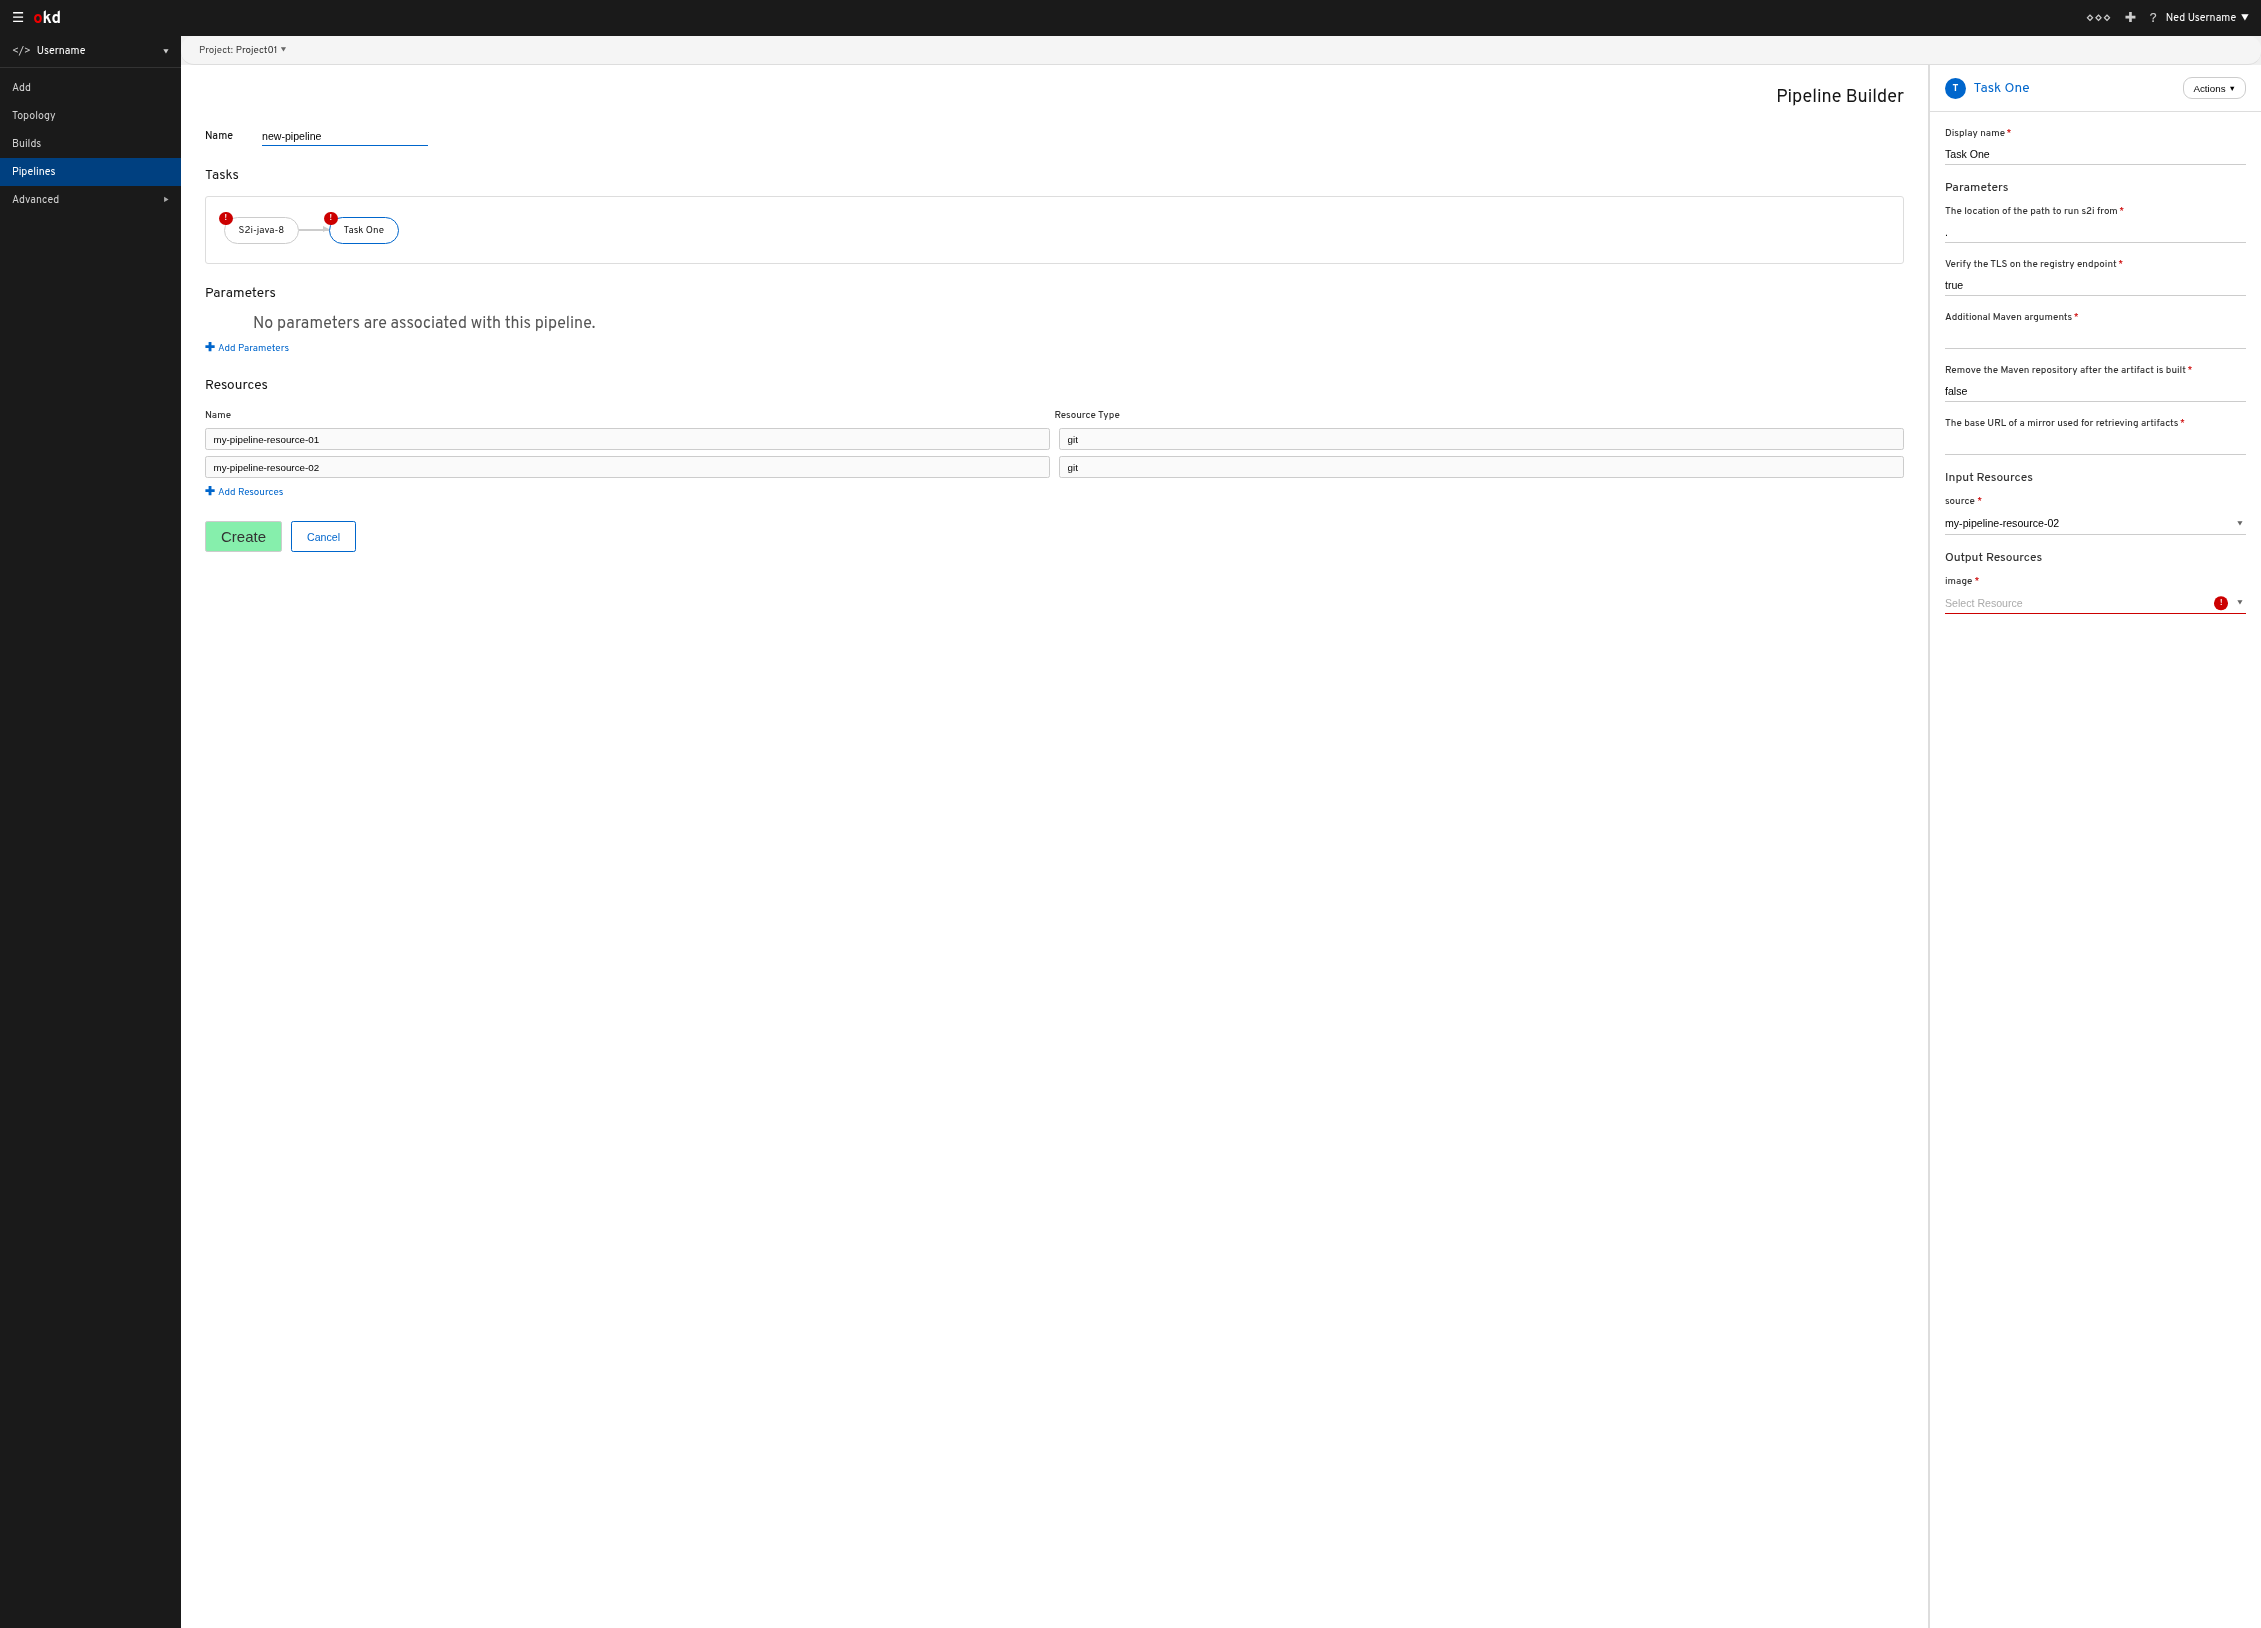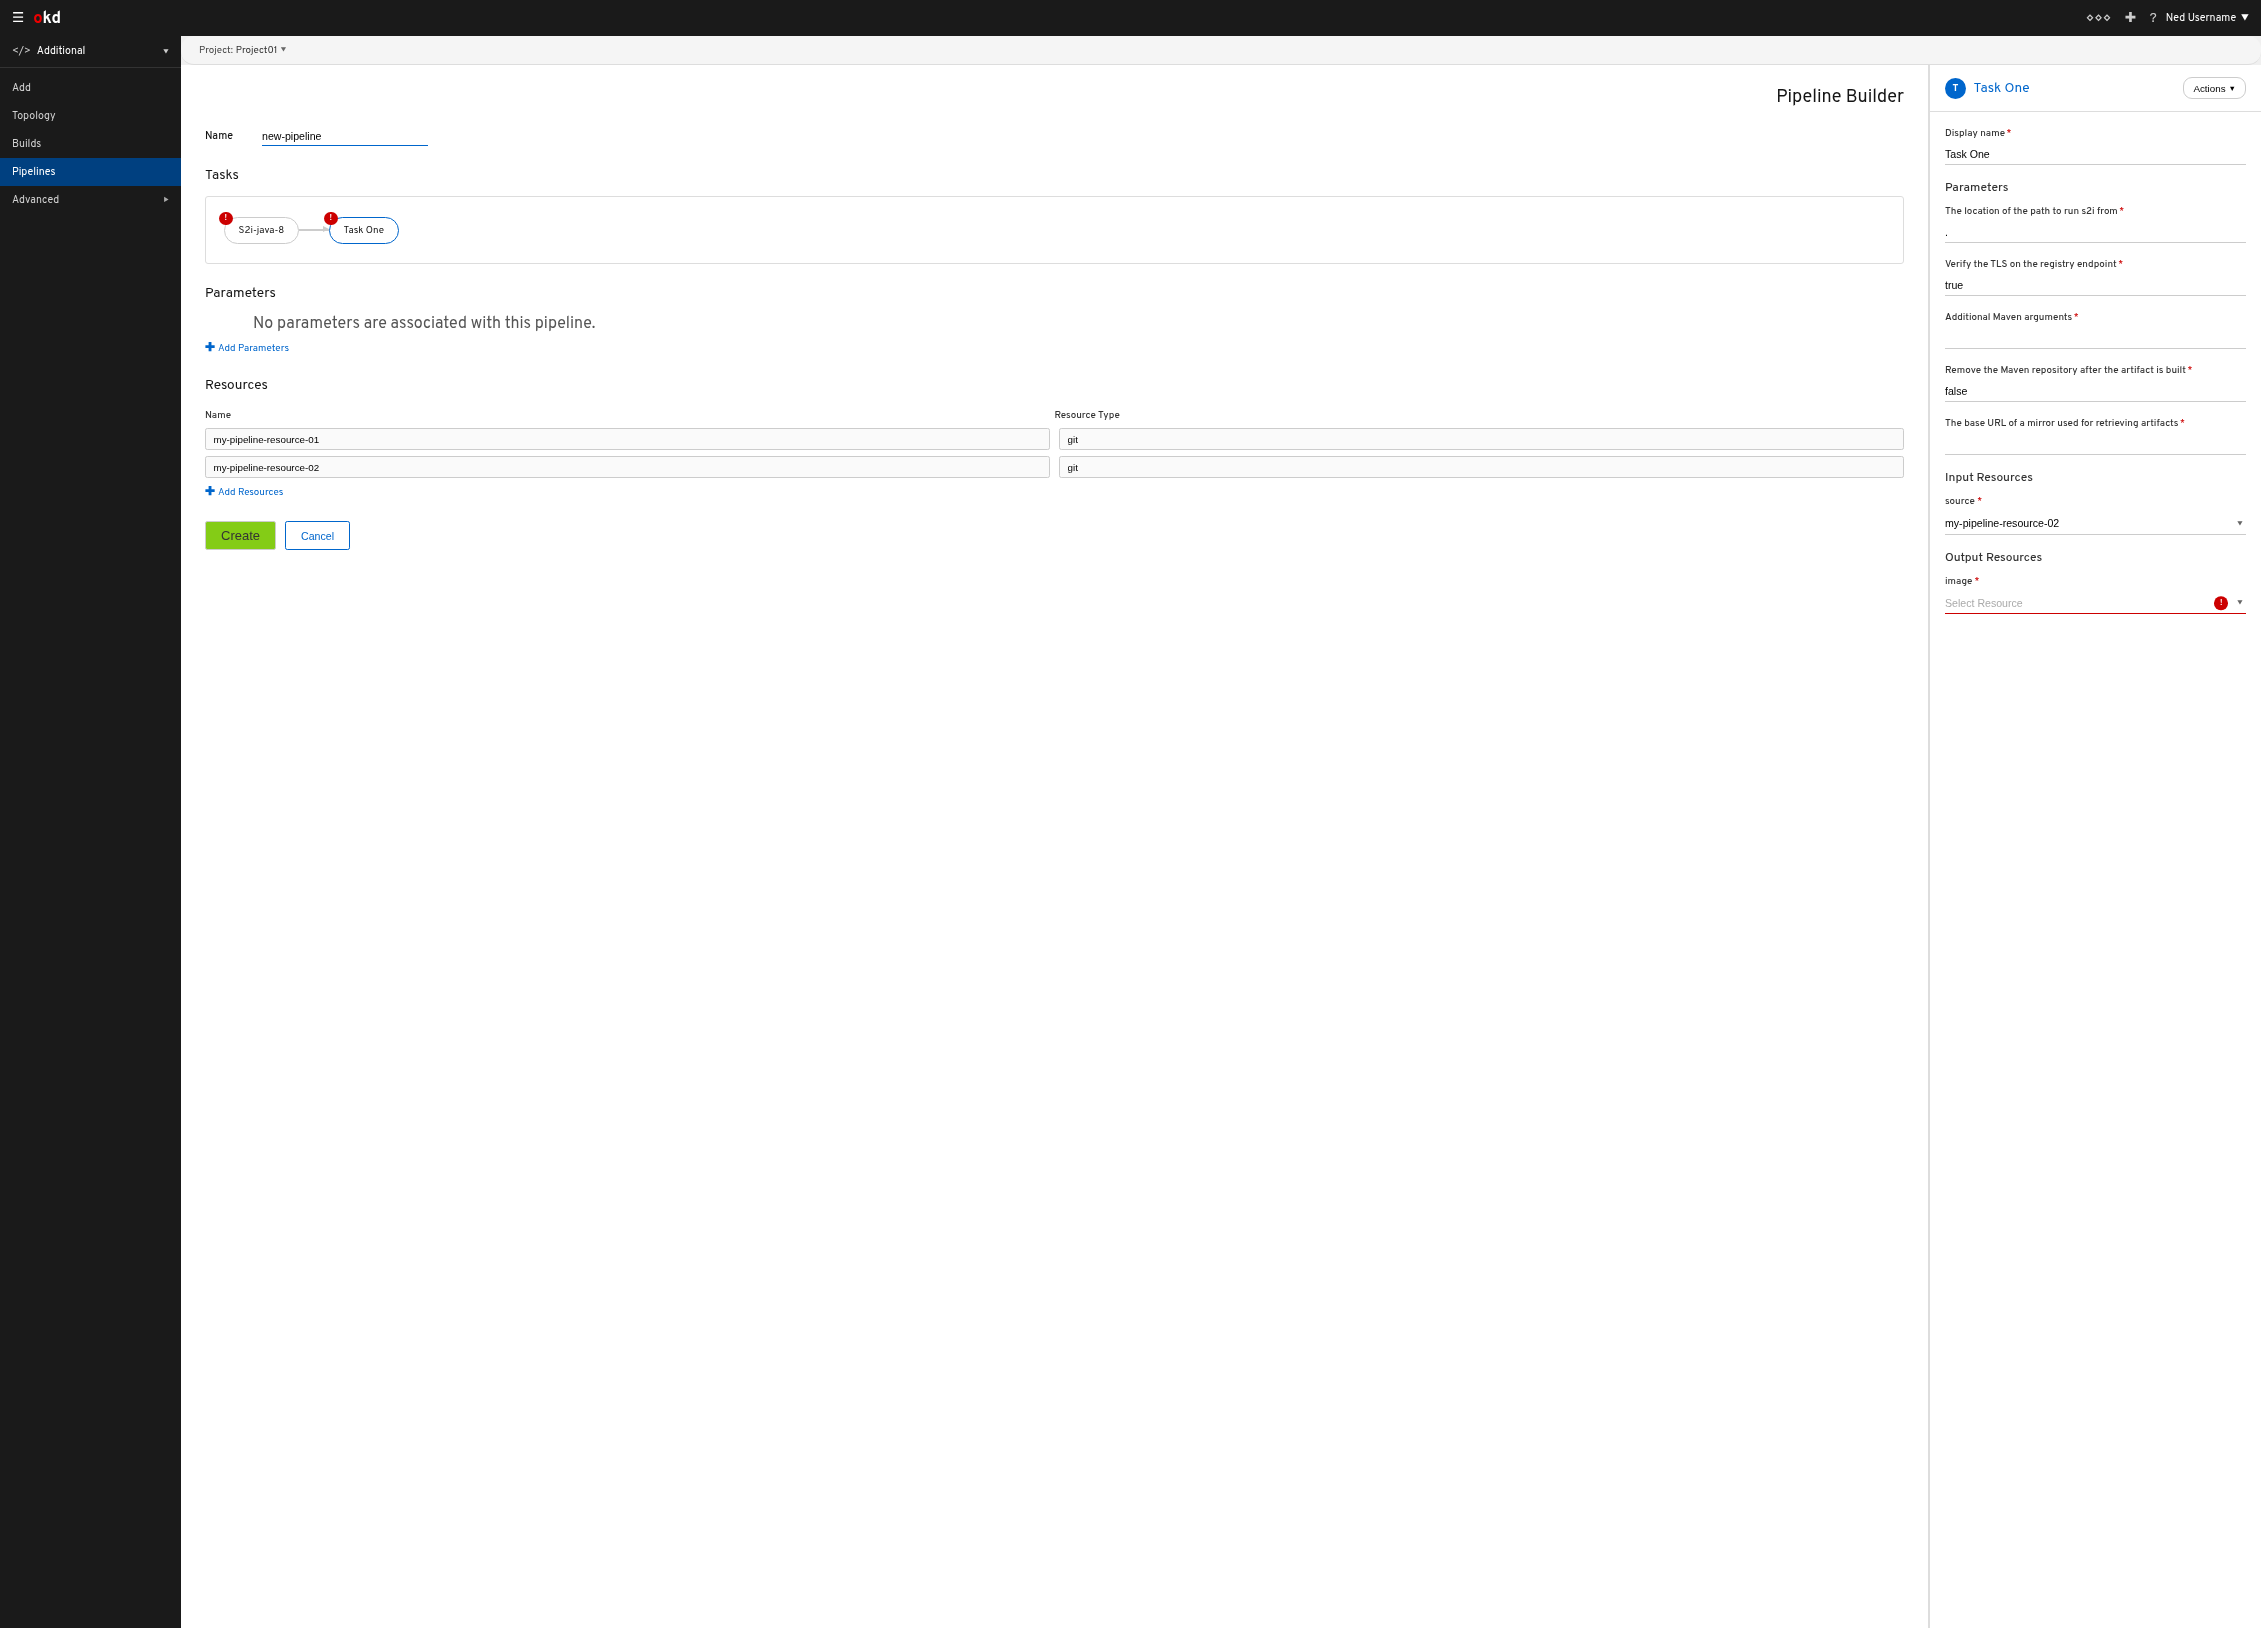--- a/index.html
+++ b/index.html
@@ -230,25 +230,25 @@
       border: 0.8px solid #ccc;
       border-radius: 2.3px;
       padding: 4.5px 7.5px;
       font-size: 9.8px;
       background: #fafafa;
     }
 
     
     .btn-row { display: flex; gap: 9px; margin-top: 18px; }
     .btn-create {
-      background: #84cc16;
+      background: #86efac;
       border: 0.8px solid #ccc;
       border-radius: 2.3px;
       padding: 6px 15px;
-      font-size: 13px;
+      font-size: 15px;
       cursor: pointer;
       color: #333;
     }
     .btn-cancel {
       background: #fff;
       border: 0.8px solid #06c;
       border-radius: 2.3px;
       padding: 6px 15px;
       font-size: 10.6px;
       cursor: pointer;
@@ -430,21 +430,21 @@
     <span>Ned Username</span>
     <span>▼</span>
   </div>
 </div>
 
 <div class="app-body">
 
   <div class="sidebar">
     <div class="sidebar-perspective">
       <span class="sidebar-perspective-icon">&lt;/&gt;</span>
-      <span class="sidebar-perspective-label">Additional</span>
+      <span class="sidebar-perspective-label">Username</span>
       <span class="sidebar-perspective-chevron">▼</span>
     </div>
     <ul class="sidebar-nav">
       <li class="sidebar-nav-item">
         <span>Add</span>
       </li>
       <li class="sidebar-nav-item">
         <span>Topology</span>
       </li>
       <li class="sidebar-nav-item">

